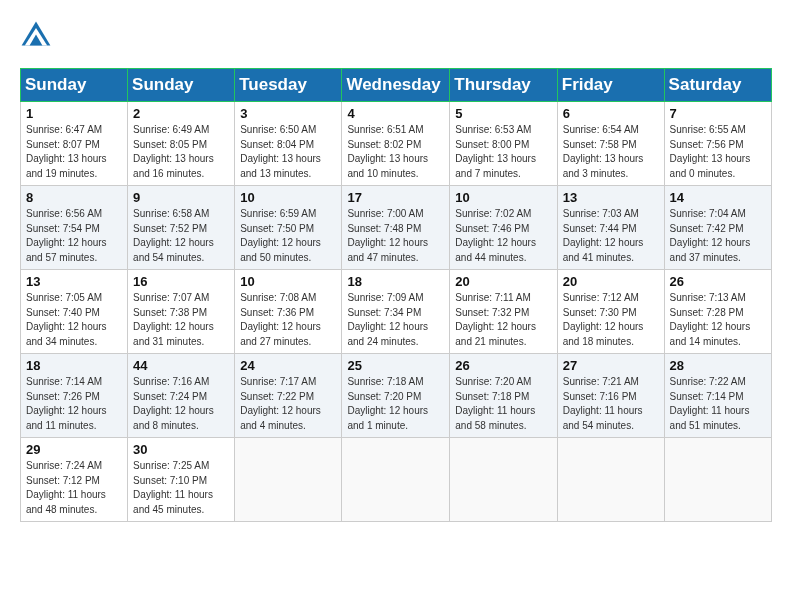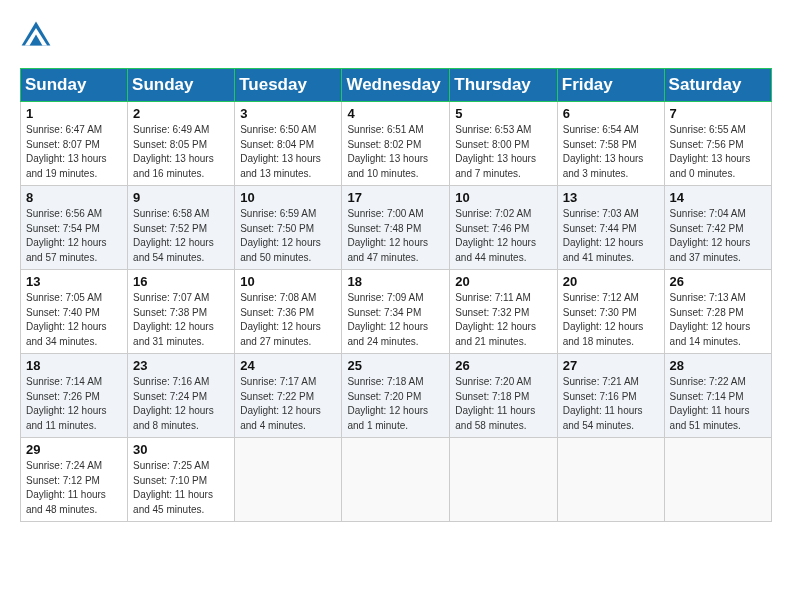--- a/index.html
+++ b/index.html
@@ -219,21 +219,21 @@
           <span class="day-num">26</span>
           <div class="day-info">Sunrise: 7:13 AM<br>Sunset: 7:28 PM<br>Daylight: 12 hours and 14 minutes.</div>
         </td>
       </tr>
       <tr>
         <td>
           <span class="day-num">18</span>
           <div class="day-info">Sunrise: 7:14 AM<br>Sunset: 7:26 PM<br>Daylight: 12 hours and 11 minutes.</div>
         </td>
         <td>
-          <span class="day-num">23</span>
+          <span class="day-num">44</span>
           <div class="day-info">Sunrise: 7:16 AM<br>Sunset: 7:24 PM<br>Daylight: 12 hours and 8 minutes.</div>
         </td>
         <td>
           <span class="day-num">24</span>
           <div class="day-info">Sunrise: 7:17 AM<br>Sunset: 7:22 PM<br>Daylight: 12 hours and 4 minutes.</div>
         </td>
         <td>
           <span class="day-num">25</span>
           <div class="day-info">Sunrise: 7:18 AM<br>Sunset: 7:20 PM<br>Daylight: 12 hours and 1 minute.</div>
         </td>

